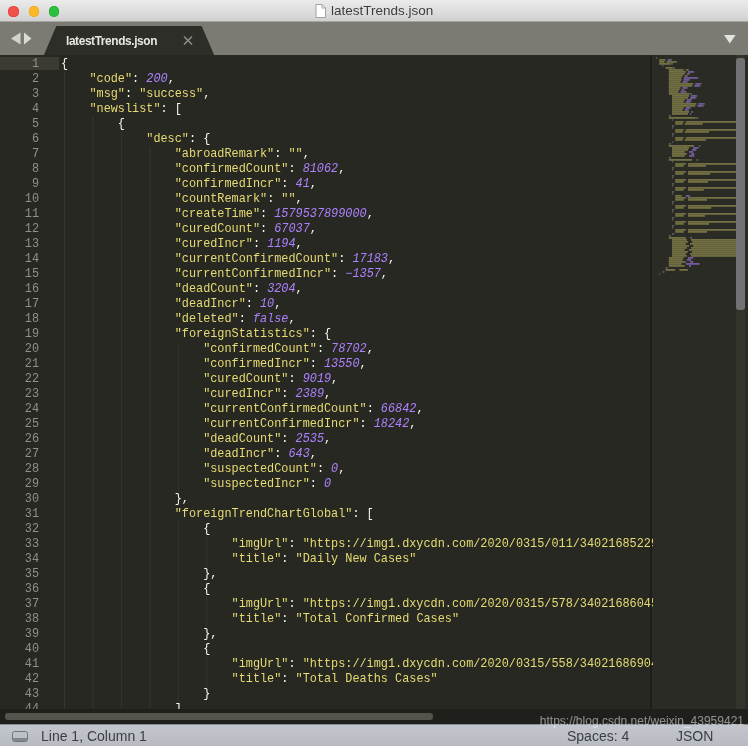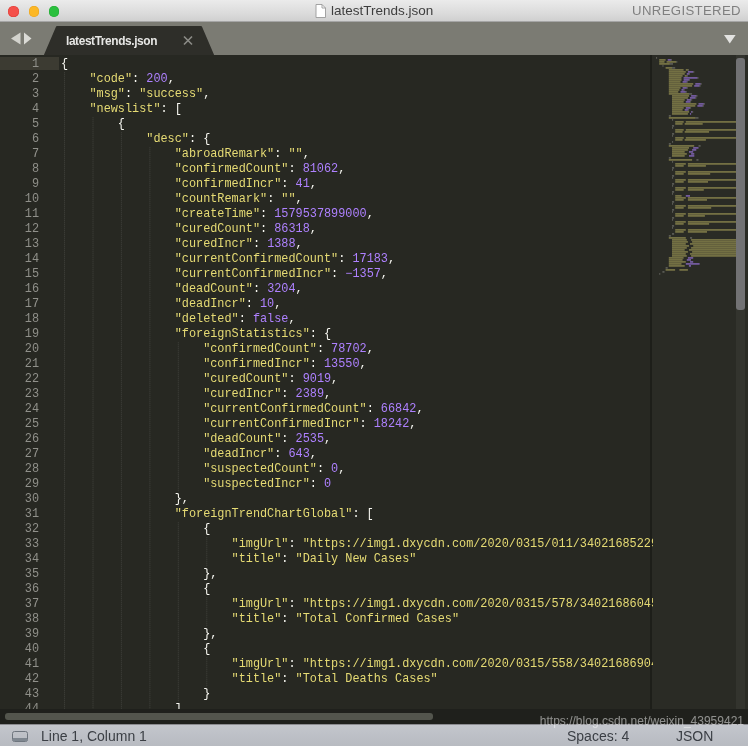--- a/index.html
+++ b/index.html
@@ -26,21 +26,21 @@
   #editor { position:absolute; left:0; top:55px; width:748px; height:669px;
     background:#272822; overflow:hidden; }
   #gutterhl { position:absolute; left:0; top:1.9px; width:58.5px; height:13.6px;
     background:#3c3b32; }
   #gutter { position:absolute; left:0; top:2.3px; width:39px; text-align:right;
     font:11.85px/15px "Liberation Mono", monospace; color:#90908a; white-space:pre; }
   #codeclip { position:absolute; left:0; top:0; width:653px; height:669px; overflow:hidden; }
   #code { position:absolute; left:61px; top:2.3px;
     font:11.85px/15px "Liberation Mono", monospace; color:#f8f8f2; white-space:pre; }
   #code .s { color:#e6db74; }
-  #code .n { color:#ae81ff; }
+  #code .n { color:#ae81ff;font-style:italic; }
   #code .p { color:#f8f8f2; }
   svg.overlay { position:absolute; left:0; top:0; }
   #guides line { stroke:rgba(255,255,255,0.13); stroke-width:1; stroke-dasharray:1 1; }
   
   #vthumb { position:absolute; left:735.8px; top:3px; width:9px; height:252px;
     background:#727274; border-radius:3px; }
   #hscroll { position:absolute; left:0; top:709px; width:748px; height:15px;
     background:#1f201c; }
   #hthumb { position:absolute; left:4.5px; top:4px; width:428px; height:6.6px;
     background:#53554d; border-radius:3px; }
@@ -116,22 +116,22 @@
     <span class="s">"code"</span><span class="p">: </span><span class="n">200</span><span class="p">,</span>
     <span class="s">"msg"</span><span class="p">: </span><span class="s">"success"</span><span class="p">,</span>
     <span class="s">"newslist"</span><span class="p">: [</span>
         <span class="p">{</span>
             <span class="s">"desc"</span><span class="p">: {</span>
                 <span class="s">"abroadRemark"</span><span class="p">: </span><span class="s">""</span><span class="p">,</span>
                 <span class="s">"confirmedCount"</span><span class="p">: </span><span class="n">81062</span><span class="p">,</span>
                 <span class="s">"confirmedIncr"</span><span class="p">: </span><span class="n">41</span><span class="p">,</span>
                 <span class="s">"countRemark"</span><span class="p">: </span><span class="s">""</span><span class="p">,</span>
                 <span class="s">"createTime"</span><span class="p">: </span><span class="n">1579537899000</span><span class="p">,</span>
-                <span class="s">"curedCount"</span><span class="p">: </span><span class="n">86318</span><span class="p">,</span>
-                <span class="s">"curedIncr"</span><span class="p">: </span><span class="n">1388</span><span class="p">,</span>
+                <span class="s">"curedCount"</span><span class="p">: </span><span class="n">67037</span><span class="p">,</span>
+                <span class="s">"curedIncr"</span><span class="p">: </span><span class="n">1194</span><span class="p">,</span>
                 <span class="s">"currentConfirmedCount"</span><span class="p">: </span><span class="n">17183</span><span class="p">,</span>
                 <span class="s">"currentConfirmedIncr"</span><span class="p">: </span><span class="n">−1357</span><span class="p">,</span>
                 <span class="s">"deadCount"</span><span class="p">: </span><span class="n">3204</span><span class="p">,</span>
                 <span class="s">"deadIncr"</span><span class="p">: </span><span class="n">10</span><span class="p">,</span>
                 <span class="s">"deleted"</span><span class="p">: </span><span class="n">false</span><span class="p">,</span>
                 <span class="s">"foreignStatistics"</span><span class="p">: {</span>
                     <span class="s">"confirmedCount"</span><span class="p">: </span><span class="n">78702</span><span class="p">,</span>
                     <span class="s">"confirmedIncr"</span><span class="p">: </span><span class="n">13550</span><span class="p">,</span>
                     <span class="s">"curedCount"</span><span class="p">: </span><span class="n">9019</span><span class="p">,</span>
                     <span class="s">"curedIncr"</span><span class="p">: </span><span class="n">2389</span><span class="p">,</span>
@@ -396,21 +396,20 @@
 
 <div id="titlebar">
   <span class="tl" id="tl-r"></span>
     <span class="tl" id="tl-y"></span>
     <span class="tl" id="tl-g"></span>
   <svg id="doc-ic" width="11" height="14" viewBox="0 0 11 14">
     <path d="M1 0.5 L7 0.5 L10.5 4 L10.5 13.5 L1 13.5 Z" fill="#ffffff" stroke="#9a9a9a" stroke-width="0.9"></path>
     <path d="M7 0.5 L7 4 L10.5 4" fill="none" stroke="#9a9a9a" stroke-width="0.9"></path>
   </svg>
   <div id="wtitle">latestTrends.json</div>
-  <div id="unreg">UNREGISTERED</div>
 </div>
 
 <div id="tabbar">
   <svg width="748" height="33" style="position:absolute;left:0;top:0">
     <polygon points="11,10.5 11,22.5 20.5,16.5" fill="#d3d3cd" transform="rotate(180 15.75 16.5)"></polygon>
     <polygon points="24,10.5 24,22.5 31.5,16.5" fill="#dbdbd6"></polygon>
     <polygon points="45,33 57,5 201,5 213,33" fill="#2e2e29" stroke="#2e2e29" stroke-width="2" stroke-linejoin="round"></polygon>
     <text x="66" y="22.5" font-family="Liberation Sans, sans-serif" font-size="11.9" letter-spacing="-0.4" font-weight="700" fill="#e7e7e5">latestTrends.json</text>
     <path d="M184 14.5 L192 22.5 M192 14.5 L184 22.5" stroke="#8c8c87" stroke-width="1.6"></path>
     <polygon points="724,13 735.6,13 729.8,21.5" fill="#e2e2e0"></polygon>

